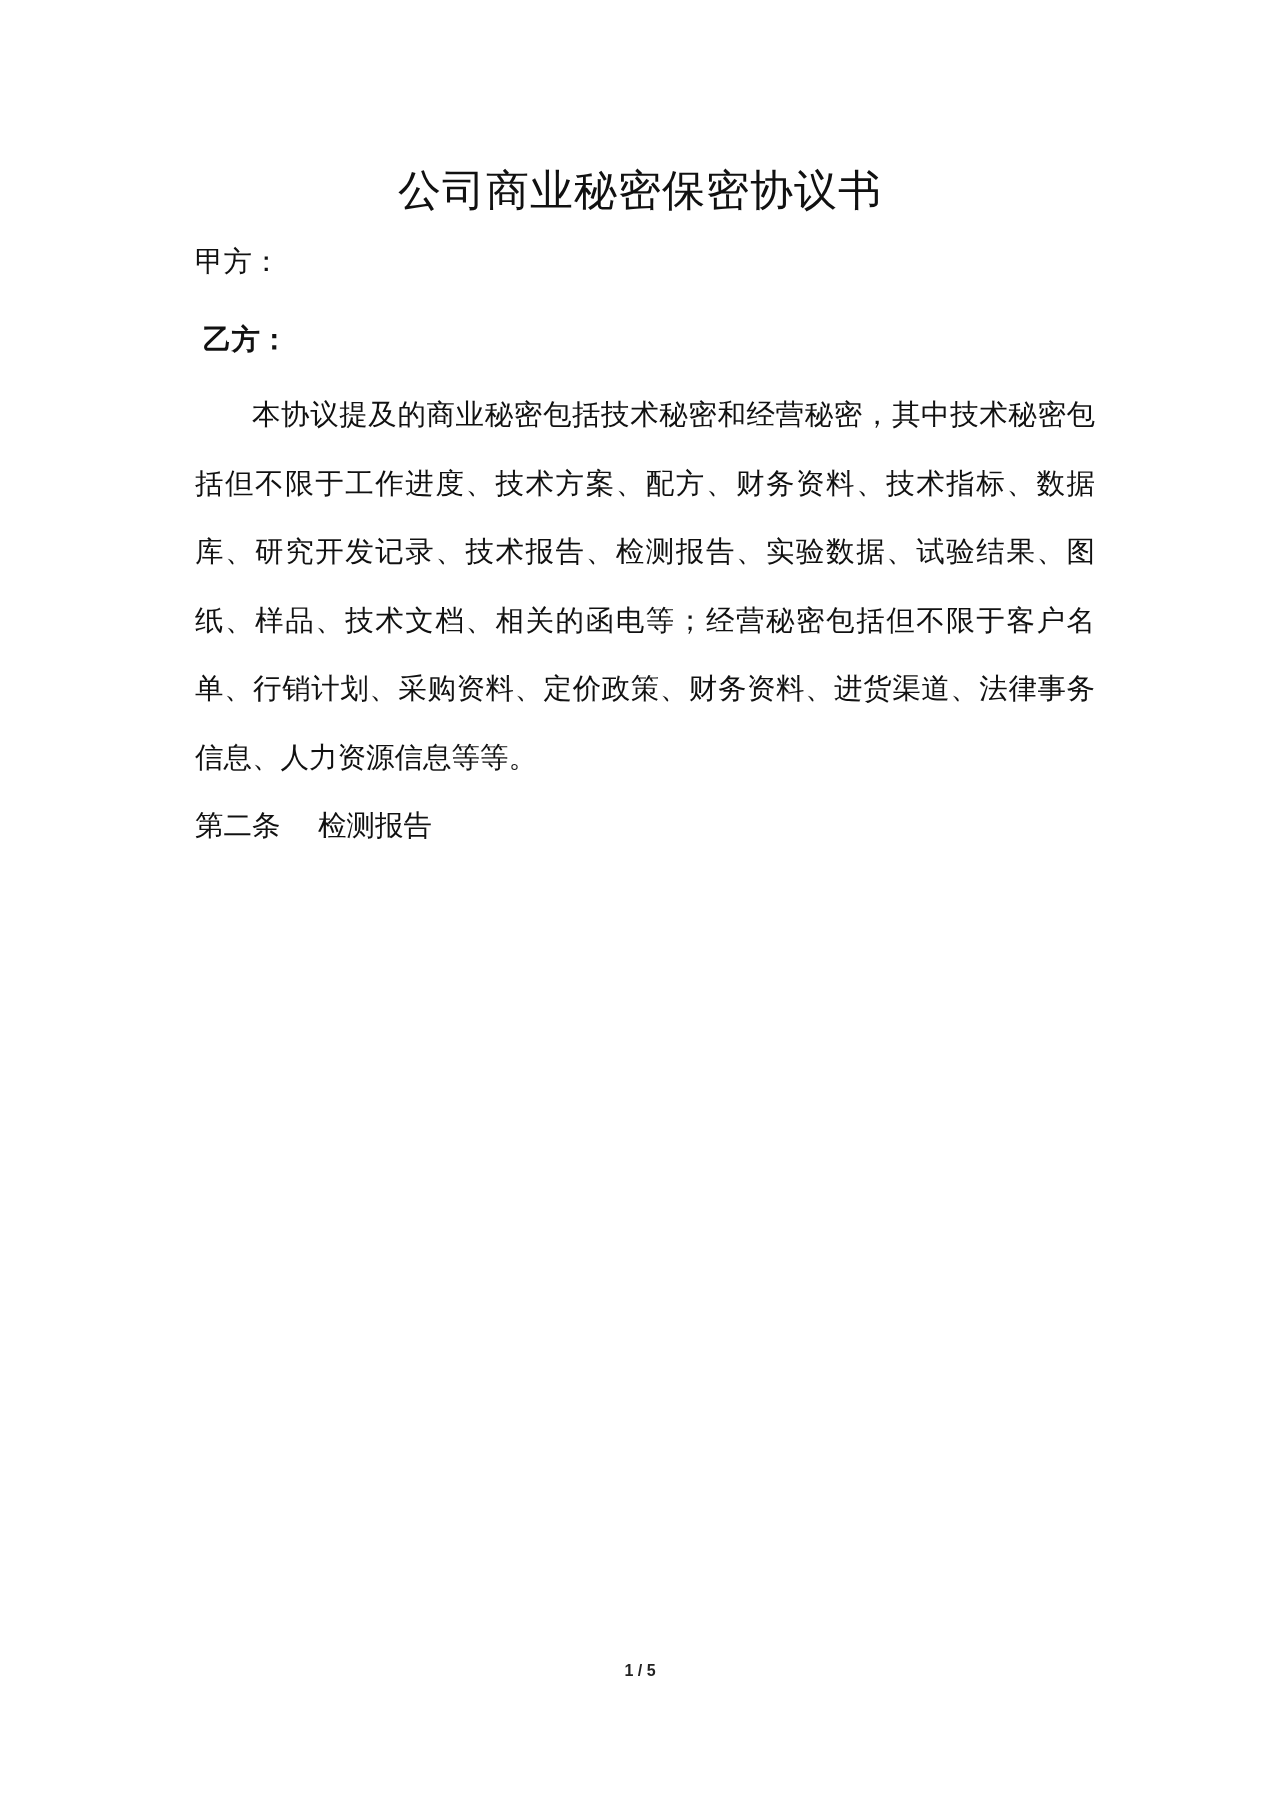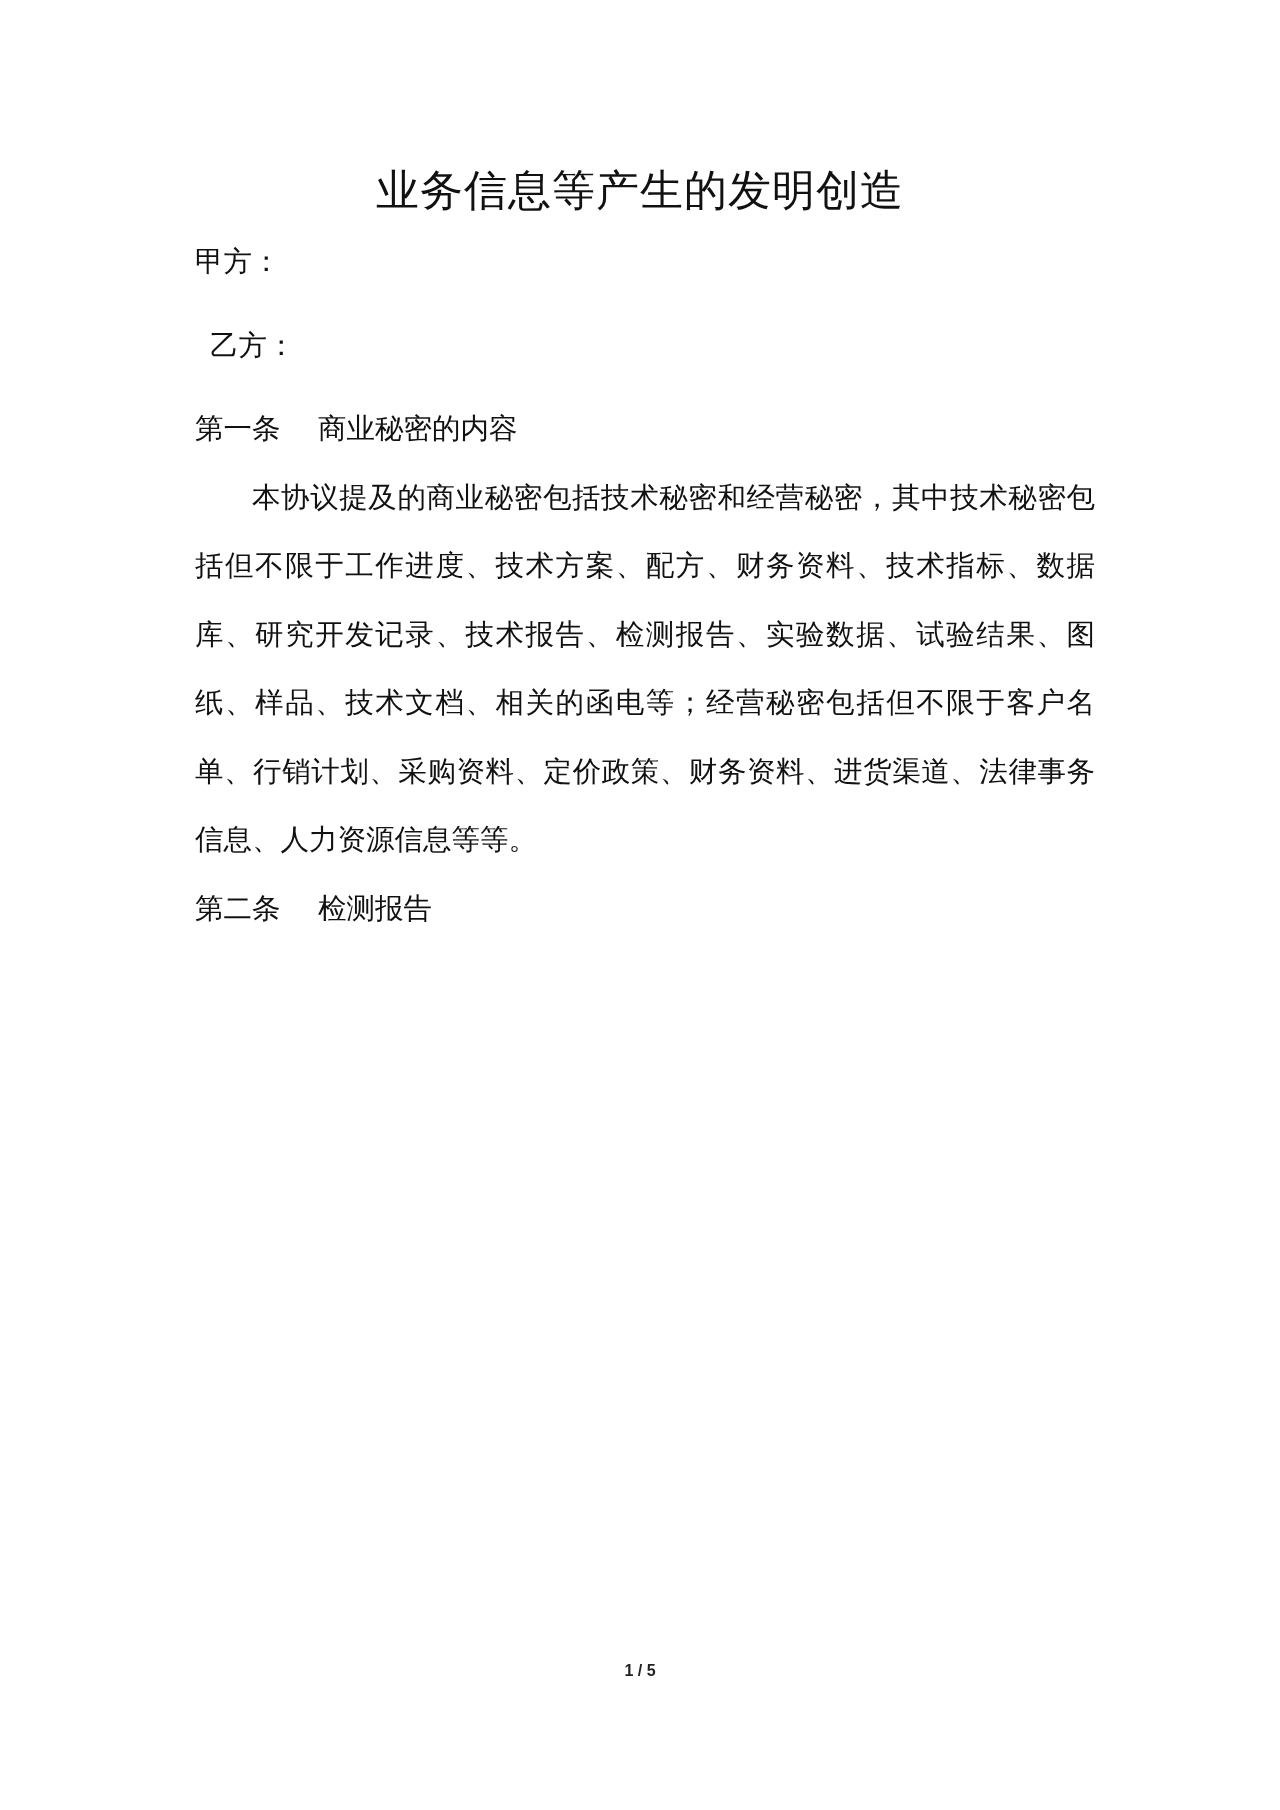--- a/index.html
+++ b/index.html
@@ -69,27 +69,26 @@
       font-weight: bold;
       font-size: 16px;
       color: #222222;
     }
   </style>
 </head>
 <body>
 
 <div class="page">
 
-  <h1 class="title">业务信息等产生的发明创造</h1>
+  <h1 class="title">公司商业秘密保密协议书</h1>
 
   <div class="body-text">
     <p class="line" style="margin:0;">甲方：</p>
-    <p class="line" style="margin:15px;">乙方：</p>
+    <p class="line" style="margin:8px;font-weight:bold;">乙方：</p>
 
 
-    <p class="heading">第一条　 商业秘密的内容</p>
     <p class="para indent">本协议提及的商业秘密包括技术秘密和经营秘密，其中技术秘密包括但不限于工作进度、技术方案、配方、财务资料、技术指标、数据库、研究开发记录、技术报告、检测报告、实验数据、试验结果、图纸、样品、技术文档、相关的函电等；经营秘密包括但不限于客户名单、行销计划、采购资料、定价政策、财务资料、进货渠道、法律事务信息、人力资源信息等等。</p>
 
     <p class="heading">第二条　 检测报告</p>
   </div>
 
   <div class="page-number">1 / 5</div>
 </div>
 
 </body></html>

